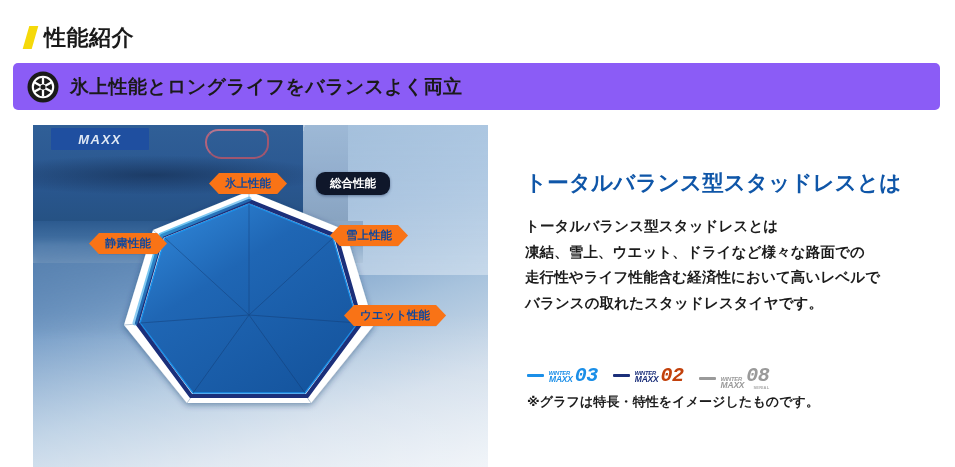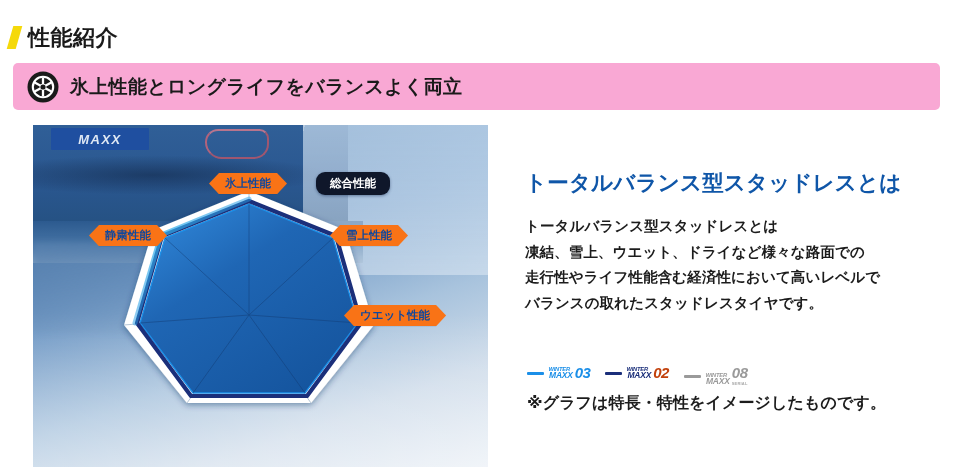--- a/index.html
+++ b/index.html
@@ -5,39 +5,39 @@
   html,body{margin:0;padding:0;}
   body{
     width:955px;height:467px;
     background:#ffffff;
     font-family:"Liberation Sans","DejaVu Sans",sans-serif;
     overflow:hidden;
     position:relative;
   }
   
   .section-head{
-    position:absolute;left:0;top:12px;
+    position:absolute;left:16px;top:12px;
     display:flex;align-items:center;gap:9px;
     padding-left:10px;
   }
   .slash{
     width:9px;height:23px;
     background:#f5d90a;
     transform:skewX(-16deg);
     display:block;
   }
   .section-title{
     font-size:22px;font-weight:bold;color:#1a1a1a;
     letter-spacing:.5px;line-height:1;
   }
   
   .subbar{
     position:absolute;left:13px;top:63px;
     width:927px;height:47px;
-    background:#f9a8d4;border-radius:5px;
+    background:#8b5cf6;border-radius:5px;
     display:flex;align-items:center;
     padding-left:14px;box-sizing:border-box;
   }
   .tire-icon{
     width:32px;height:32px;flex:0 0 32px;
     position:relative;margin-right:11px;
   }
   .tire-icon svg{display:block;}
   .subbar-text{
     font-size:19px;font-weight:bold;color:#1a1a1a;
@@ -122,21 +122,21 @@
     border:0;
   }
   .badge-solid{
     background:#0f172a;color:#ffffff;
     clip-path:none;
     padding:5px 14px;
     border-radius:9px;
   }
   #badge-ice   {left:176px;top:48px;}
   #badge-total {left:283px;top:47px;}
-  #badge-quiet {left:56px;top:100px;}
+  #badge-quiet {left:56px;top:108px;}
   #badge-snow  {left:297px;top:100px;}
   #badge-dry   {left:34px;top:180px;}
   #badge-wet   {left:311px;top:180px;}
   #badge-life  {left:91px;top:255px;}
   #badge-hold  {left:240px;top:255px;}
 
   
   .textpanel{
     position:absolute;left:492px;top:0;
     width:415px;height:342px;
@@ -160,30 +160,30 @@
   .legend-item{display:flex;align-items:center;gap:5px;}
   .legend-line{display:block;width:17px;height:3px;border-radius:1px;}
   .legend-logo{display:flex;align-items:flex-end;gap:2px;}
   .legend-brand{
     display:flex;flex-direction:column;line-height:.92;
     font-style:italic;font-weight:bold;letter-spacing:-.2px;
   }
   .legend-brand .l1{font-size:5.5px;transform:scaleX(1.05);}
   .legend-brand .l2{font-size:8.5px;}
   .legend-num{
-    font-size:15px;font-weight:bold;font-style:italic;
-    line-height:.85;letter-spacing:-.5px;
+    font-size:20px;font-weight:bold;font-style:italic;
+    line-height:.85;letter-spacing:-.5px;font-family:Liberation Mono, monospace;
   }
   .legend-sub{
     font-size:4px;font-weight:bold;letter-spacing:.2px;
     text-align:right;margin-top:1px;opacity:.85;
   }
   .note{
     position:absolute;left:2px;top:268px;
-    font-size:16px;color:#1c1c1c;font-weight:bold;letter-spacing:.1px;
+    font-size:13px;color:#1c1c1c;font-weight:bold;letter-spacing:.1px;
   }
 </style>
 </head>
 <body>
 
 <div class="section-head">
   <i class="slash"></i>
   <h1 class="section-title">性能紹介</h1>
 </div>
 

